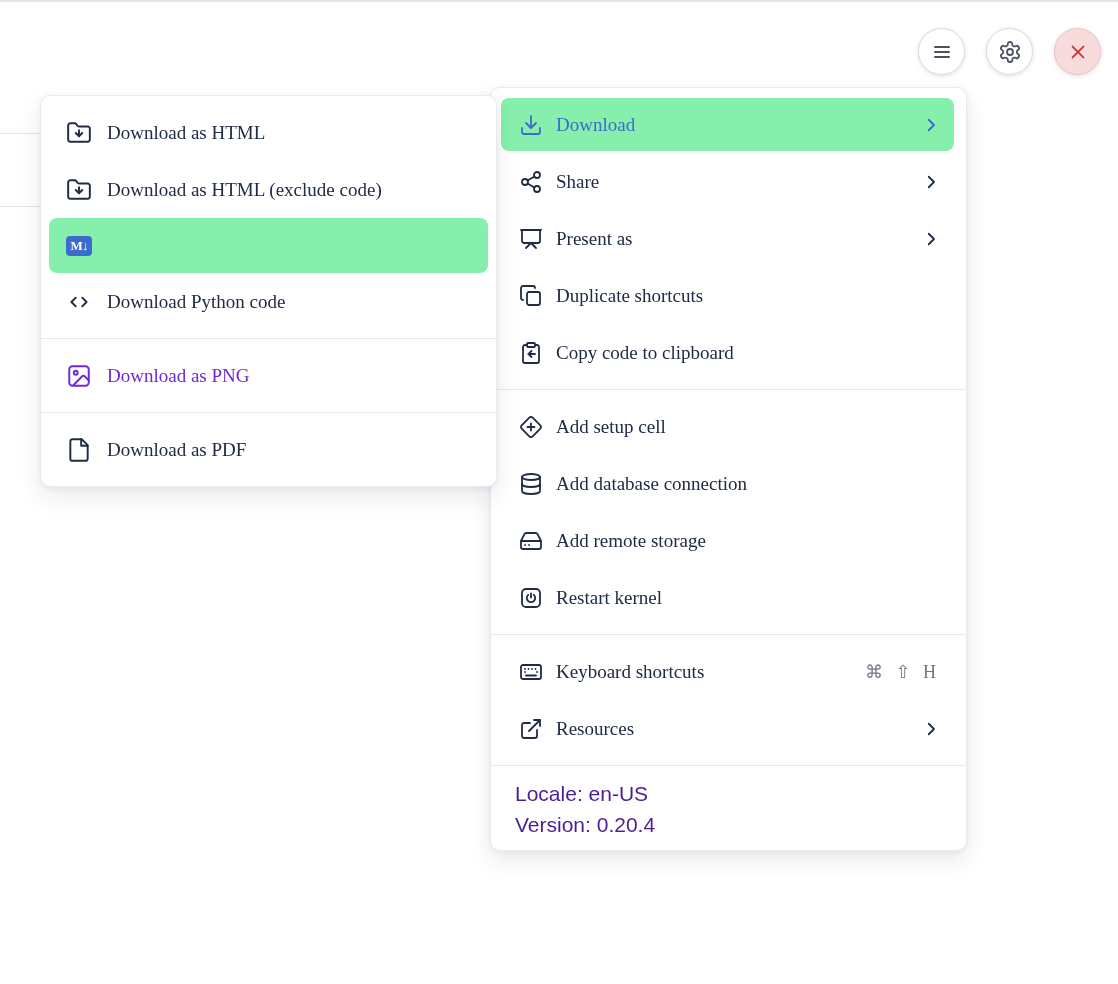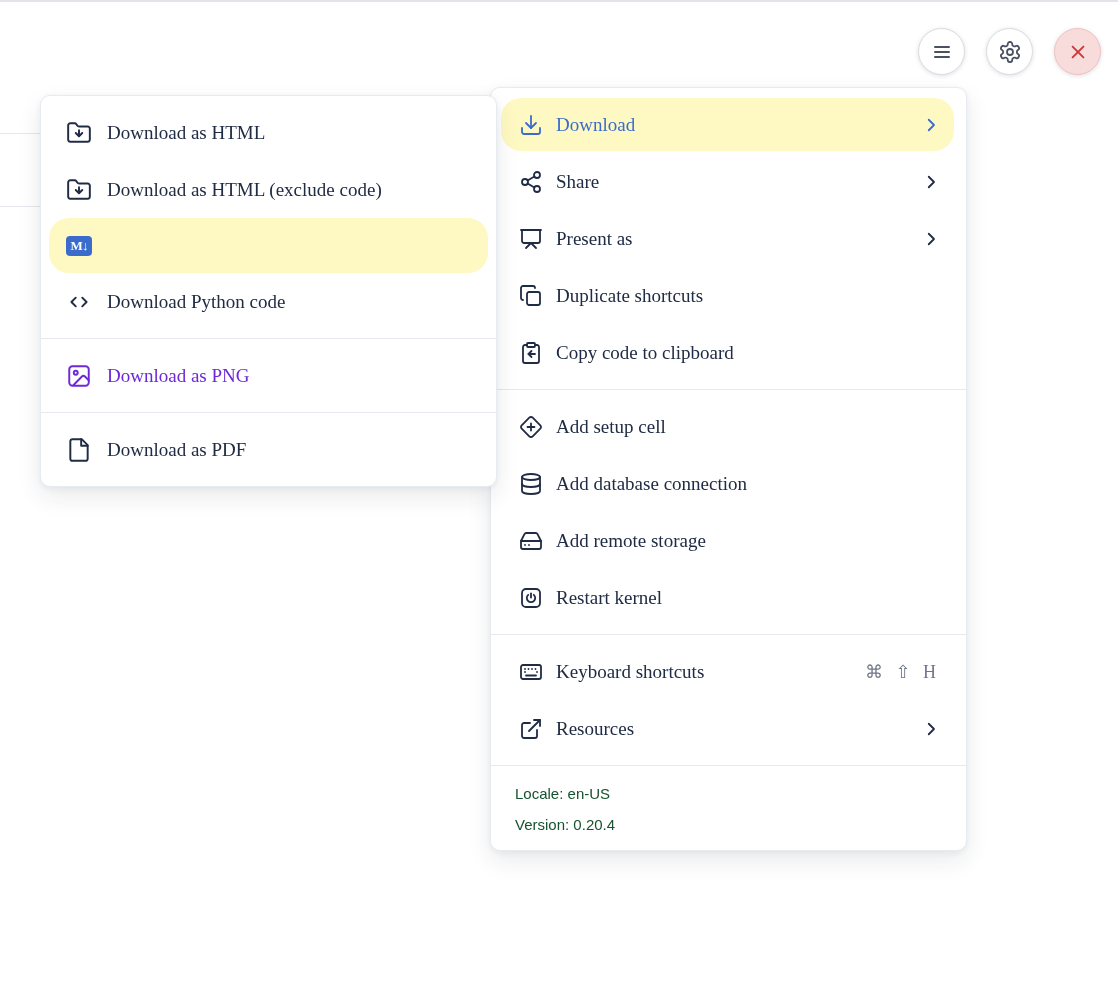--- a/index.html
+++ b/index.html
@@ -38,31 +38,31 @@
   }
   .submenu .mi { padding:0 20px 0 25px; gap:15px; }
   .mi-icon { width:24px; height:24px; flex:none; display:flex; align-items:center; justify-content:center; }
   .submenu .mi-icon { width:26px; height:26px; }
   .mi-label { white-space:nowrap; }
   .mi-end { margin-left:auto; display:flex; align-items:center; }
   .chevron { color:#202c44; }
   .shortcut { color:#6e7889; font-size:18px; letter-spacing:4px; white-space:nowrap; }
 
   .mi.active {
-    background:#fef9c3; border-radius:20px; color:#3b6ccc;
+    background:#86efac; border-radius:8px; color:#3b6ccc;
     margin:2px 12px 2px 10px; padding:0 14px 0 18px; height:53px;
   }
   .mi.active .chevron { color:#3b6ccc; }
   .submenu .mi.active { margin:0 8px; padding:0 12px 0 17px; height:55px; }
   .mi.disabled { color:#6d28d9; cursor:default; }
 
   .sep { height:1px; background:#e6e9ee; margin:8px 0; }
 
   .menu-footer { border-top:1px solid #e6e9ee; margin-top:8px; padding:12px 0 10px 0; }
-  .menu-footer .foot-row { padding:5px 24px; font-size:15px; color:#14532d; line-height:21px; }
+  .menu-footer .foot-row { padding:5px 24px; font-size:21px; color:#4c1d95; line-height:21px; }
 
   .md-badge {
     width:27px; height:20px; border-radius:4px; background:#3b6ccc; color:#fff;
     font-weight:bold; font-size:13px; display:flex; align-items:center; justify-content:center;
     letter-spacing:-1px;
   }
   svg { display:block; }
 </style>
 </head>
 <body>

